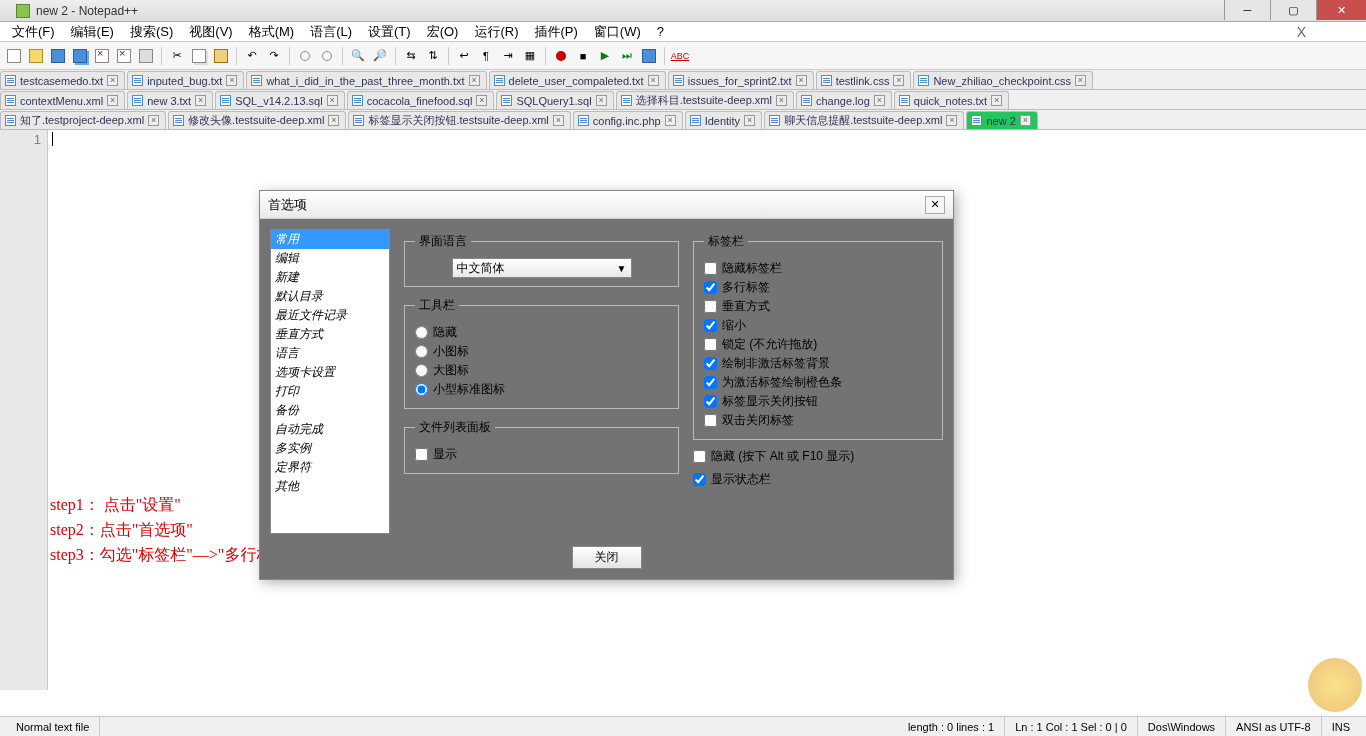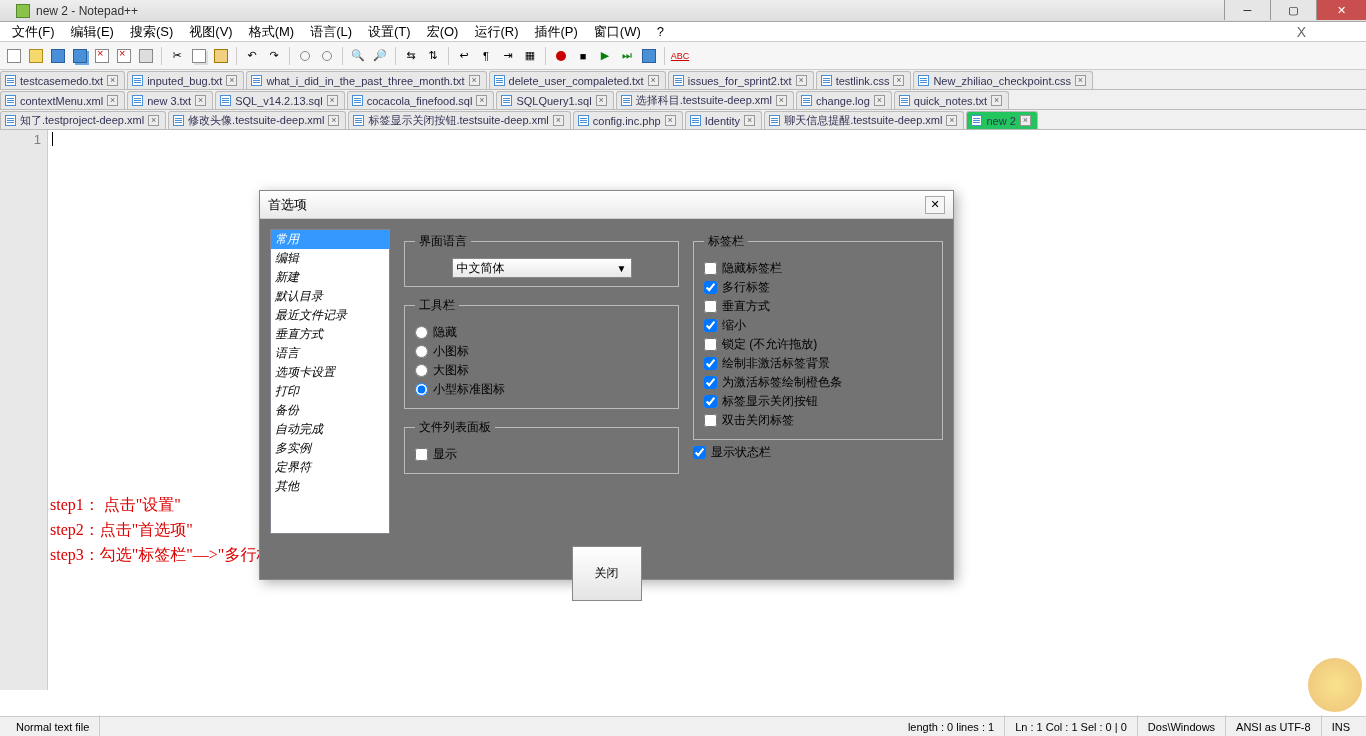--- a/index.html
+++ b/index.html
@@ -63,21 +63,21 @@
 .listbox .li.sel{background:#3399ff;color:#fff;}
 .center-col{flex:1;display:flex;flex-direction:column;gap:10px;padding-top:4px;}
 .right-col{width:250px;display:flex;flex-direction:column;gap:2px;padding-top:4px;}
 fieldset{border:1px solid #bbb;padding:8px 10px;font-size:12px;}
 legend{padding:0 4px;font-size:12px;}
 .sel-ui{width:180px;height:20px;border:1px solid #888;background:linear-gradient(#fff,#e8e8e8);padding:0 4px;display:flex;align-items:center;justify-content:space-between;}
 .sel-ui .arr{font-size:10px;}
 .radio-row,.chk-row{display:flex;align-items:center;gap:5px;margin:2px 0;font-size:12px;}
 input[type=radio],input[type=checkbox]{margin:0;}
 .dlg-foot{display:flex;justify-content:center;padding:2px;}
-.btn{padding:18px 22px;border:1px solid #888;background:linear-gradient(#fff,#e4e4e4);font-size:12px;cursor:pointer;}
+.btn{padding:2px 22px;border:1px solid #888;background:linear-gradient(#fff,#e4e4e4);font-size:12px;cursor:pointer;}
 
 
 .statusbar{position:absolute;left:0;right:0;bottom:0;height:20px;background:#f0f0f0;border-top:1px solid #ccc;display:flex;align-items:center;font-size:11px;padding:0 6px;}
 .statusbar .seg{padding:12px 10px;border-right:1px solid #ccc;height:100%;display:flex;align-items:center;}
 .statusbar .spacer{flex:1;}
 .watermark{position:absolute;right:4px;bottom:24px;width:54px;height:54px;border-radius:50%;background:radial-gradient(#f6d040,#e09820);opacity:.6;}
 </style>
 </head>
 <body>
 
@@ -420,20 +420,24 @@
           </label>
         <label class="chk-row">
             <input type="checkbox" checked="" style="">
             <span>标签显示关闭按钮</span>
           </label>
         <label class="chk-row">
             <input type="checkbox" style="">
             <span>双击关闭标签</span>
           </label>
       </fieldset>
+      <label class="chk-row" style="margin-top:6px">
+          <input type="checkbox" style="">
+          <span>隐藏 (按下 Alt 或 F10 显示)</span>
+        </label>
       <label class="chk-row">
           <input type="checkbox" checked="" style="">
           <span>显示状态栏</span>
         </label>
     </div>
   </div>
   <div class="dlg-foot">
     <button class="btn">关闭</button>
   </div>
 </div>

